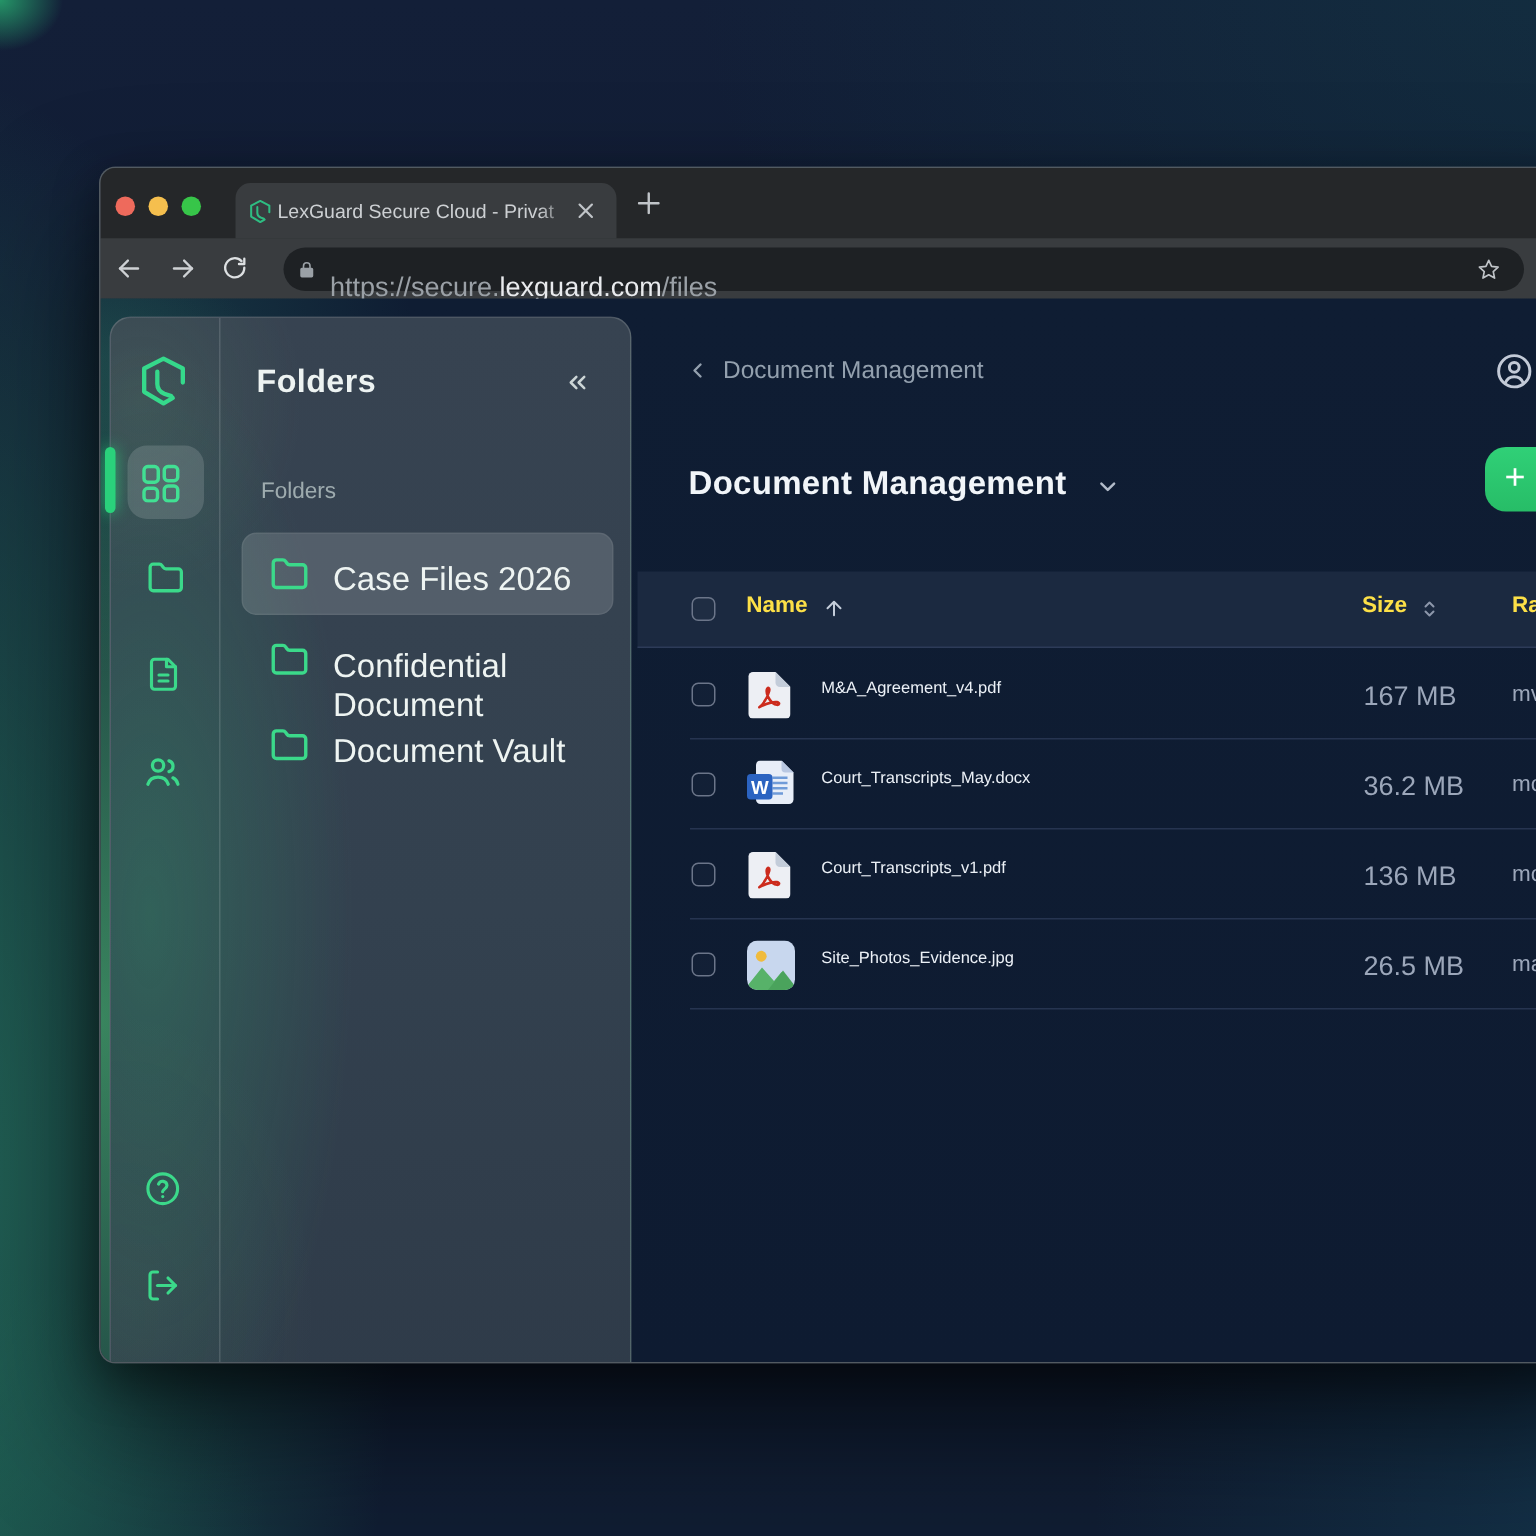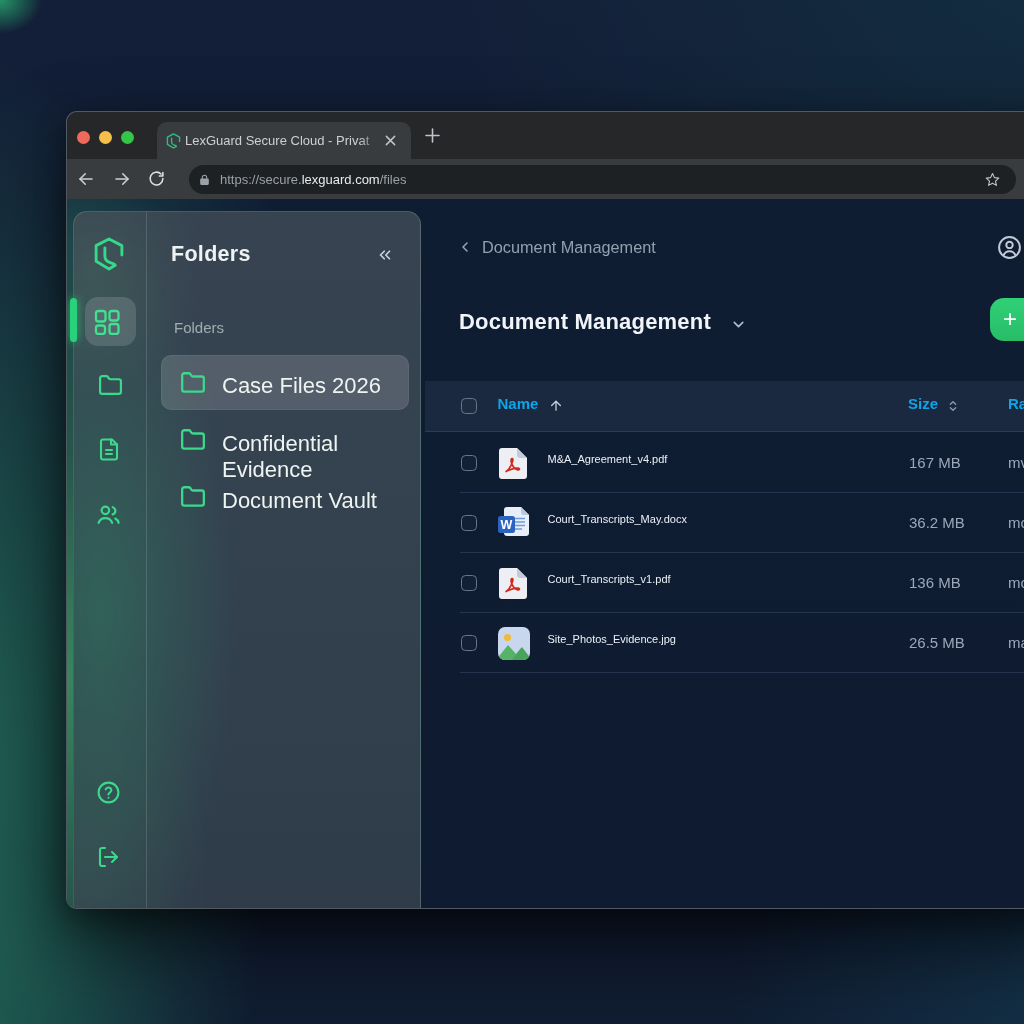--- a/index.html
+++ b/index.html
@@ -33,21 +33,21 @@
   .tab .title {
     position:absolute; left:28px; top:0; height:37px; line-height:37px; width:198px;
     font-size:13px; color:#cdd0d3; white-space:nowrap; overflow:hidden;
     -webkit-mask-image:linear-gradient(to right, #000 88%, transparent 99%);
   }
   .toolbar { position:absolute; left:0; top:47px; width:100%; height:40px; background:#393c3f; }
   .pill {
     position:absolute; left:122px; top:5.5px; width:827px; height:29px;
     background:#1e2124; border-radius:15px;
   }
-  .url { position:absolute; left:31px; top:0; height:29px; line-height:29px; font-size:13px; color:#9aa0a6; white-space:nowrap; }
+  .url { position:absolute; left:31px; top:12px; height:29px; line-height:29px; font-size:18px; color:#9aa0a6; white-space:nowrap; }
   .url b { color:#e8eaed; font-weight:400; }
 
   
   .app {
     position:absolute; left:0; top:87px; width:100%; height:711px;
     background:
       radial-gradient(430px 820px at 0px 480px, rgba(72,170,110,.74), rgba(72,170,110,0) 62%),
       radial-gradient(300px 300px at 0px 40px, rgba(40,110,100,.38), rgba(40,110,100,0) 70%),
       linear-gradient(180deg, #0f1d33 0%, #0e1b31 100%);
   }
@@ -76,26 +76,26 @@
 
   
   .crumb { position:absolute; left:415px; top:39px; font-size:16.3px; color:#93a0ae; }
   .acct { position:absolute; left:929.5px; top:36px; }
   .h1 { position:absolute; left:392px; top:110px; font-size:22px; font-weight:700; color:#f1f5f9; letter-spacing:.2px; }
   .newbtn { position:absolute; left:923px; top:99px; width:143px; height:43px; border-radius:14px; background:linear-gradient(180deg,#30d077,#27bd67); }
   .newbtn span { position:absolute; left:13px; top:7px; font-size:24px; font-weight:300; color:#fff; }
 
   
   .thead { position:absolute; left:358px; top:182px; width:708px; height:51px; background:#1b2940; border-bottom:1px solid #2d3b58; }
-  .thtext { position:absolute; top:14px; font-size:15px; font-weight:600; color:#0ea5e9; }
+  .thtext { position:absolute; top:14px; font-size:15px; font-weight:600; color:#fde047; }
   .check { position:absolute; width:16px; height:16px; border:1.5px solid #6b7589; border-radius:4.5px; background:rgba(255,255,255,.02); }
   .row { position:absolute; left:358px; width:708px; height:60px; }
   .rowline { position:absolute; left:35px; right:0; bottom:0; height:1px; background:#263450; }
   .fname { position:absolute; left:122.5px; font-size:11px; color:#ecf1f7; }
-  .fsize { position:absolute; left:484px; font-size:15px; color:#9ca7ba; }
+  .fsize { position:absolute; left:484px; font-size:18px; color:#9ca7ba; }
   .fmod  { position:absolute; left:583px; font-size:15px; color:#9ca7ba; }
   .ficon { position:absolute; left:73px; }
 </style>
 </head>
 <body>
 <div class="win">
   <div class="tabbar">
     <div class="dot" style="left:9.5px; background:#ee6a5c;"></div>
     <div class="dot" style="left:31.5px; background:#f5bf4e;"></div>
     <div class="dot" style="left:53.5px; background:#37c549;"></div>
@@ -191,21 +191,21 @@
         </svg>
       <div class="sb-label">Folders</div>
       <div class="sel-item"></div>
       <svg class="icn" style="left:105px;top:157.5px" width="28" height="26" viewBox="0 0 24 24" fill="none" stroke="#3bd98a" stroke-width="2.1" stroke-linejoin="round" stroke-linecap="round">
           <path d="M20 20a2 2 0 0 0 2-2V8a2 2 0 0 0-2-2h-7.9a2 2 0 0 1-1.69-.9L9.6 3.9A2 2 0 0 0 7.93 3H4a2 2 0 0 0-2 2v13a2 2 0 0 0 2 2Z"></path>
         </svg>
       <div class="fitem" style="left:148px;top:161px">Case Files 2026</div>
       <svg class="icn" style="left:105px;top:215px" width="28" height="26" viewBox="0 0 24 24" fill="none" stroke="#3bd98a" stroke-width="2.1" stroke-linejoin="round" stroke-linecap="round">
           <path d="M20 20a2 2 0 0 0 2-2V8a2 2 0 0 0-2-2h-7.9a2 2 0 0 1-1.69-.9L9.6 3.9A2 2 0 0 0 7.93 3H4a2 2 0 0 0-2 2v13a2 2 0 0 0 2 2Z"></path>
         </svg>
-      <div class="fitem" style="left:148px;top:218.5px">Confidential Evidence</div>
+      <div class="fitem" style="left:148px;top:218.5px">Confidential Document</div>
       <svg class="icn" style="left:105px;top:272px" width="28" height="26" viewBox="0 0 24 24" fill="none" stroke="#3bd98a" stroke-width="2.1" stroke-linejoin="round" stroke-linecap="round">
           <path d="M20 20a2 2 0 0 0 2-2V8a2 2 0 0 0-2-2h-7.9a2 2 0 0 1-1.69-.9L9.6 3.9A2 2 0 0 0 7.93 3H4a2 2 0 0 0-2 2v13a2 2 0 0 0 2 2Z"></path>
         </svg>
       <div class="fitem" style="left:148px;top:275.5px">Document Vault</div>
     </div>
 
     <div class="indicator"></div>
     <svg class="abs" style="left:390px;top:40px" width="16" height="16" viewBox="0 0 24 24" fill="none" stroke="#93a0ae" stroke-width="2.4" stroke-linecap="round" stroke-linejoin="round">
         <path d="m15 18-6-6 6-6"></path>
       </svg>

